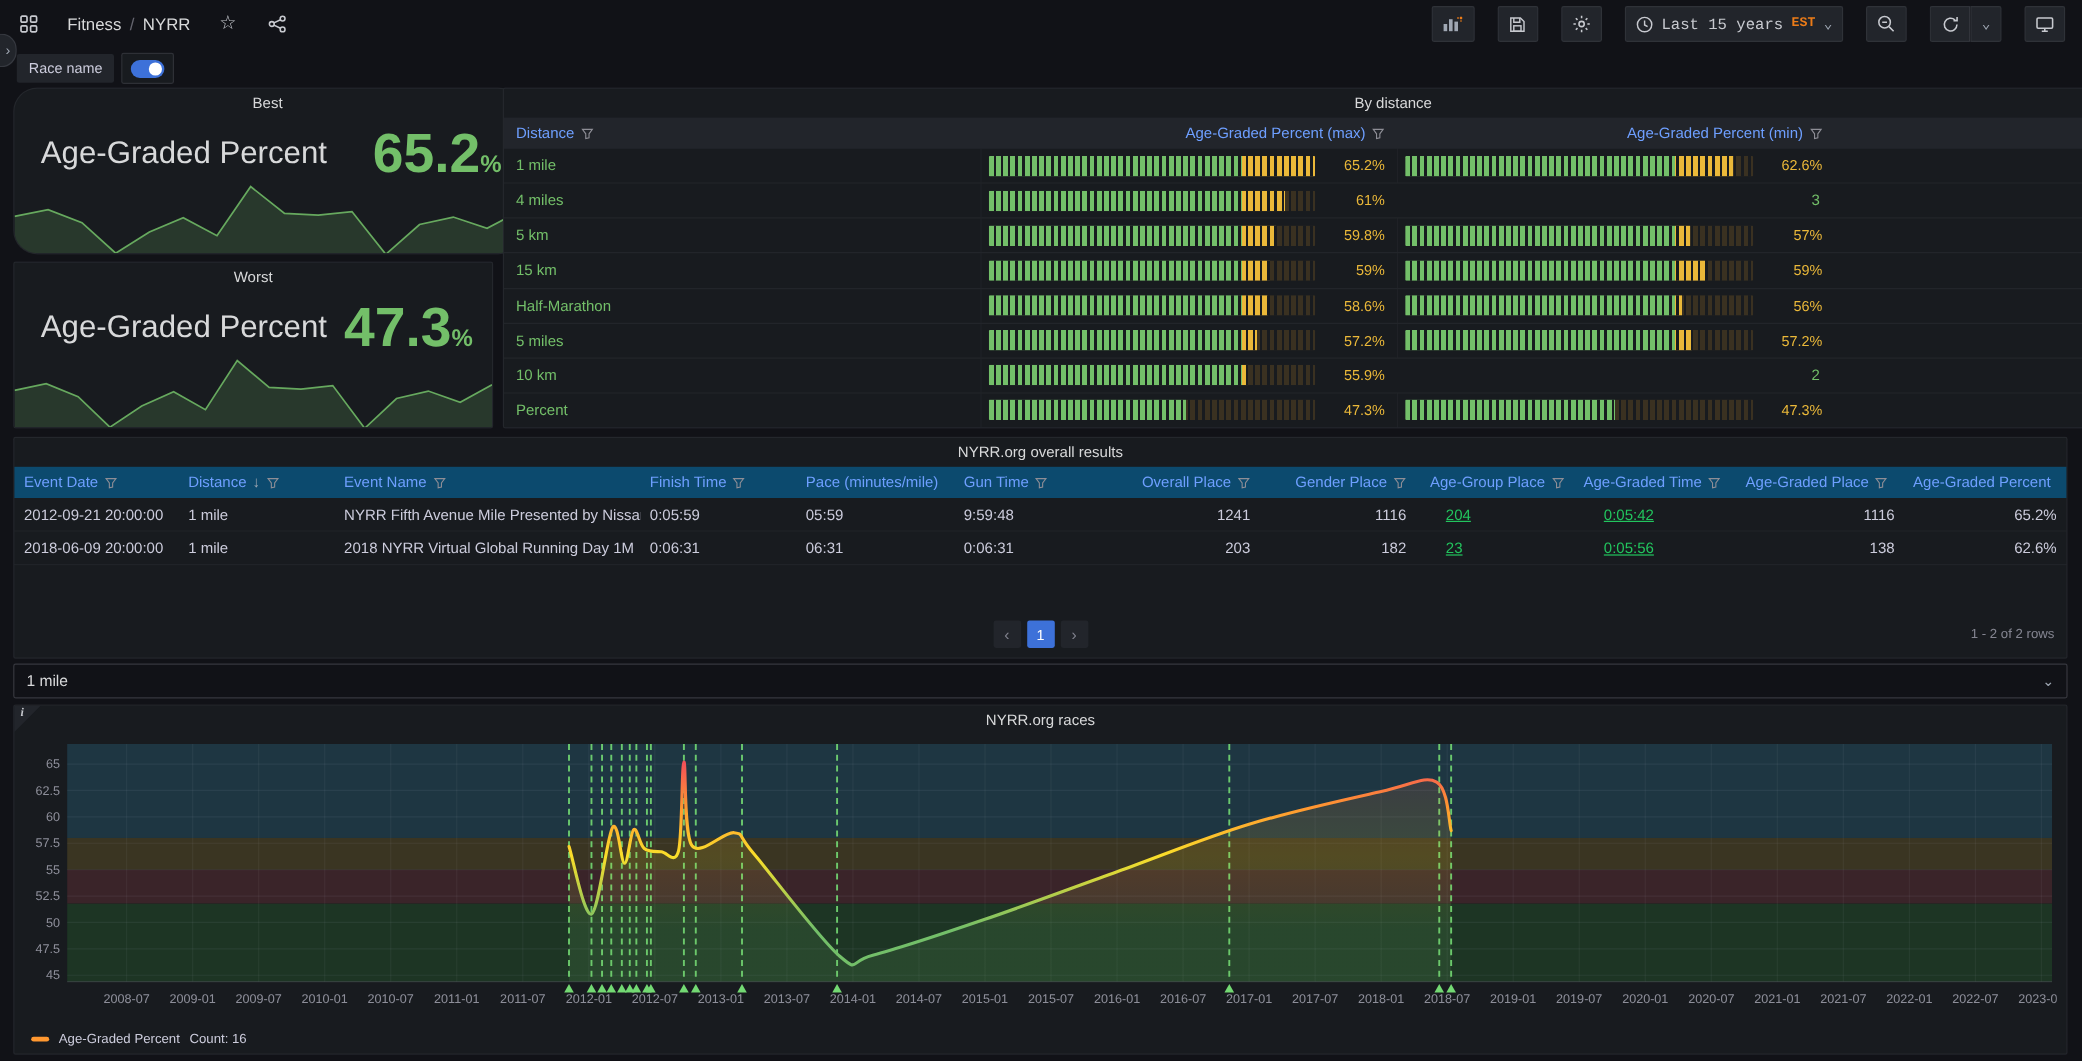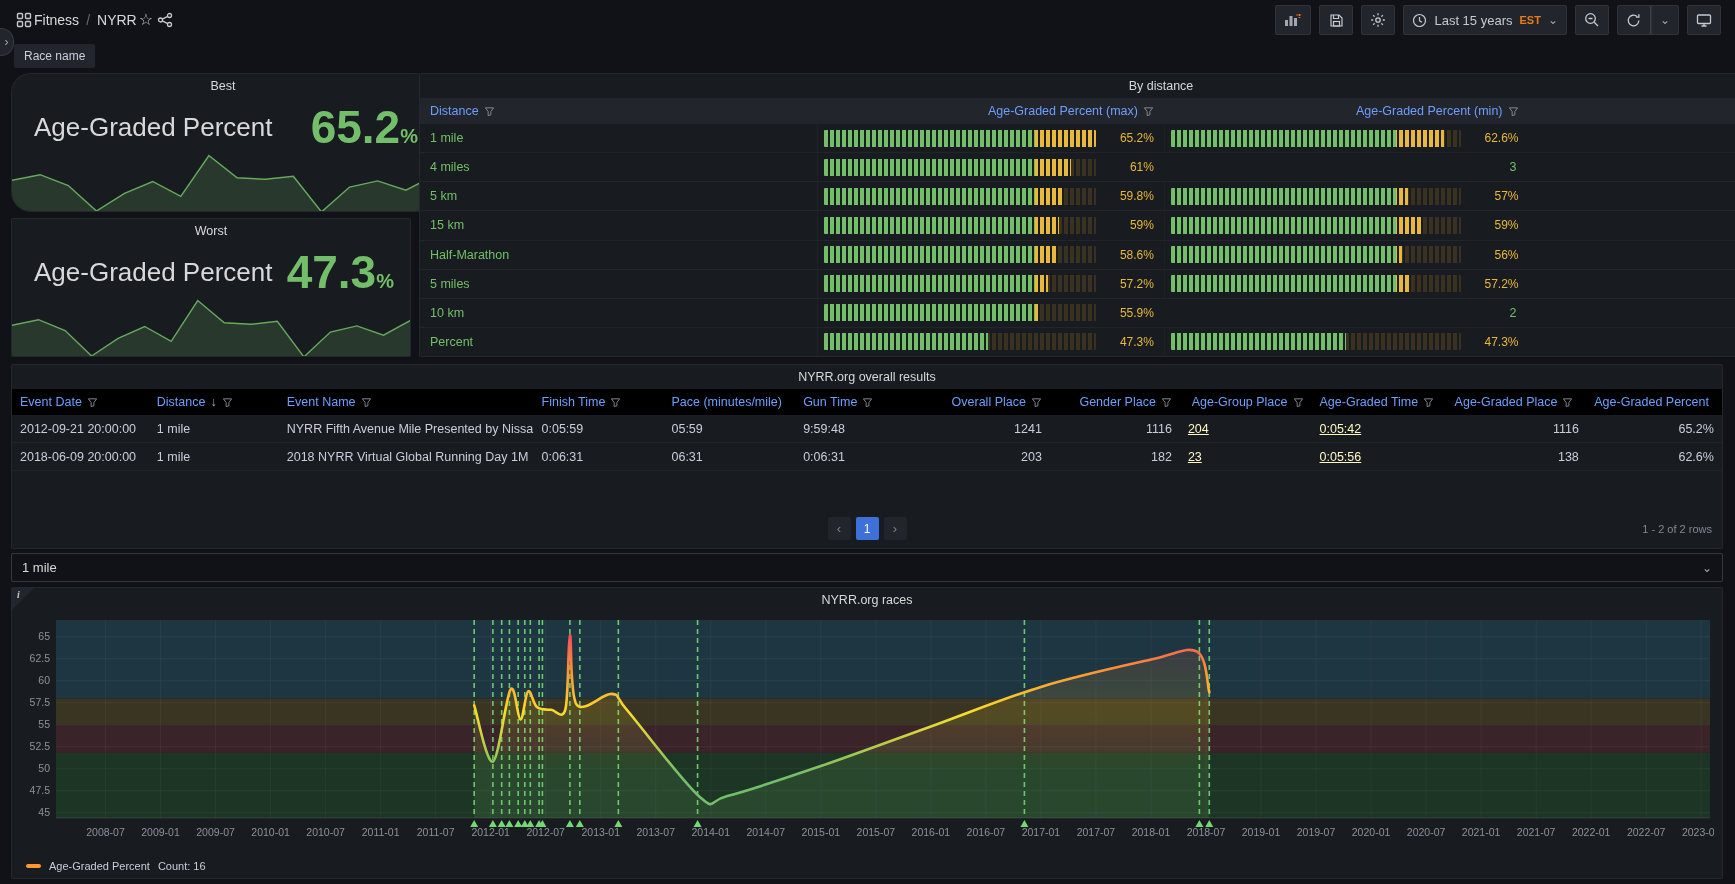--- a/index.html
+++ b/index.html
@@ -3,38 +3,38 @@
 <meta charset="utf-8">
 <style>
   html,body{margin:0;padding:0;background:#111217;font-family:"Liberation Sans",sans-serif;
     -webkit-font-smoothing:antialiased;}
   #screen{position:relative;width:1735px;height:884px;background:#111217;overflow:hidden;
     color:#ccccdc;}
 
   
   .topbar{position:absolute;left:0;top:0;width:100%;height:40px;display:flex;align-items:center;
     padding:0 14px;box-sizing:border-box;}
-  .tb-left{display:flex;align-items:center;gap:0;}
+  .tb-left{display:flex;align-items:center;gap:22px;}
   .crumb{font-size:14px;color:#d8d9da;display:flex;gap:7px;align-items:center;}
   .crumb .sep{color:rgba(204,204,220,.45);}
   .icon-btn{background:none;border:none;color:#9fa7b3;cursor:pointer;display:flex;align-items:center;
     justify-content:center;padding:2px;font-family:inherit;}
   .star{font-size:16px;color:#c7c9cf;line-height:1;}
-  .tb-right{margin-left:auto;display:flex;align-items:flex-start;gap:8px;}
+  .tb-right{margin-left:auto;display:flex;align-items:flex-start;gap:19px;font-family:Liberation Mono, monospace;}
   .tool-btn{height:30px;min-width:34px;background:#22252b;border:1px solid rgba(204,204,220,.08);
     border-radius:2px;display:flex;align-items:center;justify-content:center;gap:7px;color:#c7c9cf;
     font-size:13px;padding:0 8px;box-sizing:border-box;cursor:pointer;font-family:inherit;}
   .tool-group{display:flex;}
   .tool-group .tool-btn:first-child{border-radius:2px 0 0 2px;border-right:1px solid rgba(204,204,220,.15);}
   .tool-group .tool-btn:last-child{border-radius:0 2px 2px 0;min-width:26px;}
   .tz{color:#eb7b18;font-size:11px;font-weight:bold;}
   .caret{font-size:12px;color:#9fa7b3;line-height:0.5;}
 
   
-  .submenu{position:absolute;left:14px;top:44px;display:flex;align-items:center;gap:6px;flex-direction:column;}
+  .submenu{position:absolute;left:14px;top:44px;display:flex;align-items:center;gap:6px;}
   .var-chip{background:#22252b;border-radius:2px;height:24px;display:flex;align-items:center;
     padding:0 10px;font-size:12px;color:#ccccdc;}
   .toggle-box{background:#181b1f;border:1px solid rgba(204,204,220,.12);border-radius:2px;height:24px;
     width:42px;display:flex;align-items:center;justify-content:center;cursor:pointer;}
   .toggle-pill{width:28px;height:15px;border-radius:9px;background:#3d71d9;position:relative;}
   .toggle-knob{position:absolute;right:2px;top:2px;width:11px;height:11px;border-radius:50%;background:#fff;}
   .edge-handle{position:absolute;left:0;top:28px;width:13px;height:26px;background:#22252b;
     border:1px solid rgba(204,204,220,.12);border-left:none;border-radius:0 13px 13px 0;color:#9fa7b3;
     display:flex;align-items:center;justify-content:center;font-size:12px;cursor:pointer;z-index:5;}
 
@@ -63,27 +63,27 @@
   .bd-dist{color:#73bf69;font-size:12.5px;padding:0 10px;}
   .bd-count{color:#73bf69;font-size:12.5px;text-align:right;padding:0 12px;}
   .gauge-cell{display:flex;align-items:center;gap:8px;padding:0 10px 0 6px;height:100%;
     border-left:1px solid rgba(204,204,220,.04);box-sizing:border-box;}
   .gauge{flex:1;height:17px;border-radius:1px;}
   .gauge-val{width:50px;text-align:right;color:#eab839;font-size:12px;white-space:nowrap;}
 
   
   #panel-results{left:11px;top:364px;width:1712px;height:185px;}
   .res-grid{display:grid;grid-template-columns:8% 7.6% 14.9% 7.6% 7.7% 7.6% 7.3% 7.6% 7.7% 7.9% 8.2% 7.9%;}
-  #res-head{background:#000000;height:26px;align-items:center;font-size:12.5px;color:#6e9fff;}
+  #res-head{background:#0c4a6e;height:26px;align-items:center;font-size:12.5px;color:#6e9fff;}
   #res-head .hcell{display:flex;align-items:center;gap:5px;padding:0 8px;cursor:pointer;white-space:nowrap;overflow:hidden;}
   #res-head .hcell.right{justify-content:flex-end;}
   .res-row{height:27px;align-items:center;font-size:12.5px;color:#ccccdc;border-bottom:1px solid rgba(204,204,220,.05);}
   .res-row .cell{padding:0 8px;white-space:nowrap;overflow:hidden;}
   .res-row .cell.right{text-align:right;}
-  .res-row .cell a{color:#fef9c3;text-decoration:underline;cursor:pointer;}
+  .res-row .cell a{color:#22c55e;text-decoration:underline;cursor:pointer;margin-left:17px;}
   .pagination{position:absolute;left:0;right:0;bottom:8px;display:flex;justify-content:center;
     align-items:center;gap:5px;}
   .pg-btn{width:23px;height:23px;border-radius:2px;background:#22252b;border:none;color:rgba(204,204,220,.55);
     font-size:13px;display:flex;align-items:center;justify-content:center;cursor:pointer;font-family:inherit;}
   .pg-btn.active{background:#3d71d9;color:#fff;font-size:12px;}
   .rows-count{position:absolute;right:10px;bottom:13px;font-size:11px;color:rgba(204,204,220,.6);}
 
   
   .select-input{position:absolute;left:11px;top:553px;width:1712px;height:29px;background:#111217;
     border:1px solid rgba(204,204,220,.2);border-radius:2px;box-sizing:border-box;display:flex;

